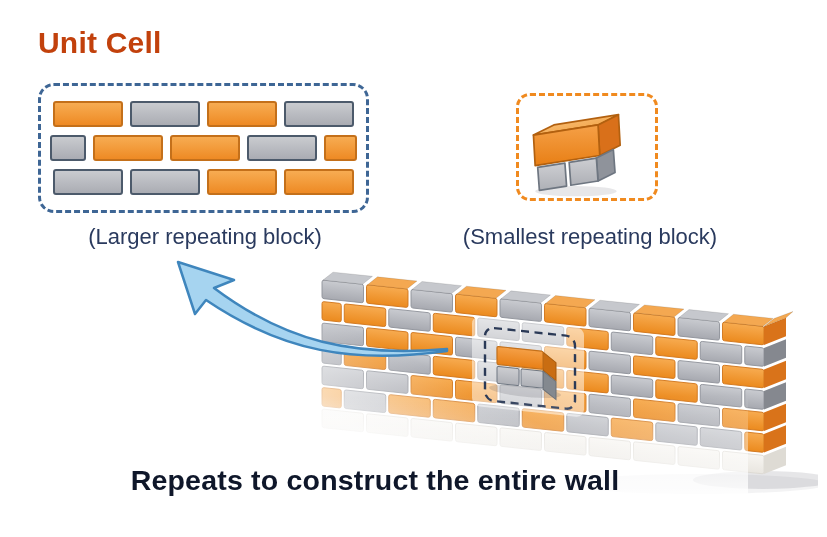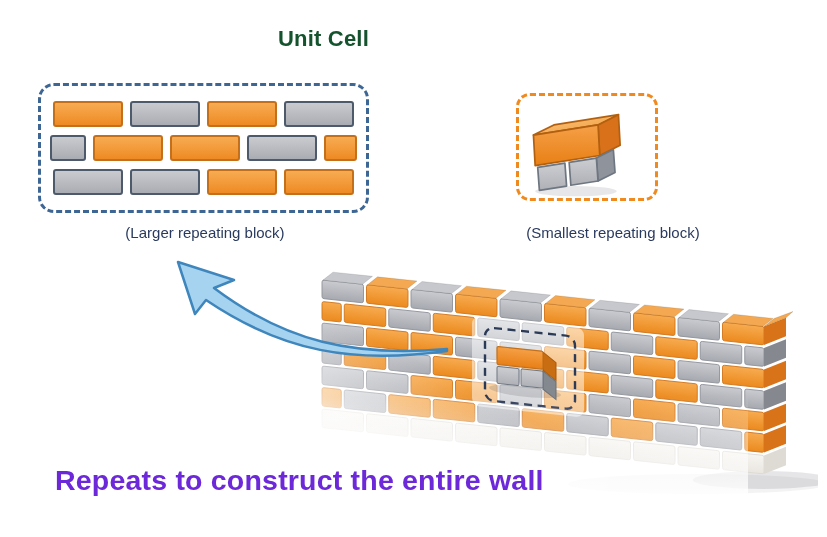--- a/index.html
+++ b/index.html
@@ -2,27 +2,27 @@
 <html><head>
 <meta charset="utf-8">
 <style>
   html,body{margin:0;padding:0;background:#fff;}
   #stage{
     position:relative;width:827px;height:537px;background:#ffffff;overflow:hidden;
     font-family:"Liberation Sans", sans-serif;
   }
   .abs{position:absolute;}
   .title{
-    font-size:22px;font-weight:700;color:#14532d;text-align:right;letter-spacing:0.2px;
+    font-size:30px;font-weight:700;color:#c2410c;text-align:left;letter-spacing:0.2px;
   }
   .caption{
-    font-size:15px;font-weight:400;color:#2A3A5E;text-align:center;
+    font-size:22px;font-weight:400;color:#2A3A5E;text-align:center;
   }
   #footer-text{
-    font-size:28.5px;font-weight:700;color:#6d28d9;letter-spacing:0.2px;
+    font-size:28.5px;font-weight:700;color:#0f172a;text-align:center;letter-spacing:0.2px;
   }
   
   #unit-box{
     left:38px;top:83px;width:331px;height:130px;box-sizing:border-box;
     border:3px dashed #3E6695;border-radius:16px;
     display:flex;flex-direction:column;align-items:center;justify-content:center;gap:8px;
   }
   .ucell-row{display:flex;gap:7px;justify-content:center;}
   .ubrick{height:26px;border-radius:3px;box-sizing:border-box;}
   .ubrick.b-O{width:70px;background:linear-gradient(#F7AC52,#EE8A24);border:2px solid #C4701A;}
@@ -114,21 +114,21 @@
         <polygon points="88,34 112,22 114,58 90,70" fill="#D9701A" stroke="#B2600F" stroke-width="2"></polygon>
         <polygon points="12,46 88,34 90,70 14,82" fill="url(#pgFront)" stroke="#B2600F" stroke-width="2"></polygon>
         <polygon points="86,73 106,63 108,90 88,100" fill="#8F939B" stroke="#6E7681" stroke-width="2"></polygon>
         <polygon points="17,84 49,79 51,106 19,111" fill="url(#pgGray)" stroke="#6E7681" stroke-width="2"></polygon>
         <polygon points="54,78 86,73 88,100 56,105" fill="url(#pgGray)" stroke="#6E7681" stroke-width="2"></polygon>
       </g>
     </svg>
   </div>
 
   <div class="abs caption" style="left:20px;top:224px;width:370px;">(Larger repeating block)</div>
-  <div class="abs caption" style="left:453px;top:224px;width:320px;">(Smallest repeating block)</div>
+  <div class="abs caption" style="left:430px;top:224px;width:320px;">(Smallest repeating block)</div>
 
   <svg class="abs" style="left:318px;top:266px;" width="500" height="245" viewBox="0 0 500 245">
     <ellipse cx="380" cy="218" rx="130" ry="10" fill="rgba(90,90,100,0.07)"></ellipse>
     <ellipse cx="445" cy="214" rx="70" ry="9" fill="rgba(90,90,100,0.15)"></ellipse>
     <g transform="translate(4,14) skewY(6)">
       <g id="wall-bricks">
           <rect x="0" y="0" width="41.5" height="18.5" rx="2" fill="url(#gradG)" stroke="#8F939A" stroke-width="0.9"></rect>
           <polygon points="1,0 40.5,0 50.5,-9 11,-9" fill="#C6C8CD" stroke="rgba(0,0,0,0.15)" stroke-width="0.7"></polygon>
           <rect x="44.5" y="0" width="41.5" height="18.5" rx="2" fill="url(#gradO)" stroke="#D0751B" stroke-width="0.9"></rect>
           <polygon points="45.5,0 85,0 95,-9 55.5,-9" fill="#F4A851" stroke="rgba(0,0,0,0.15)" stroke-width="0.7"></polygon>

